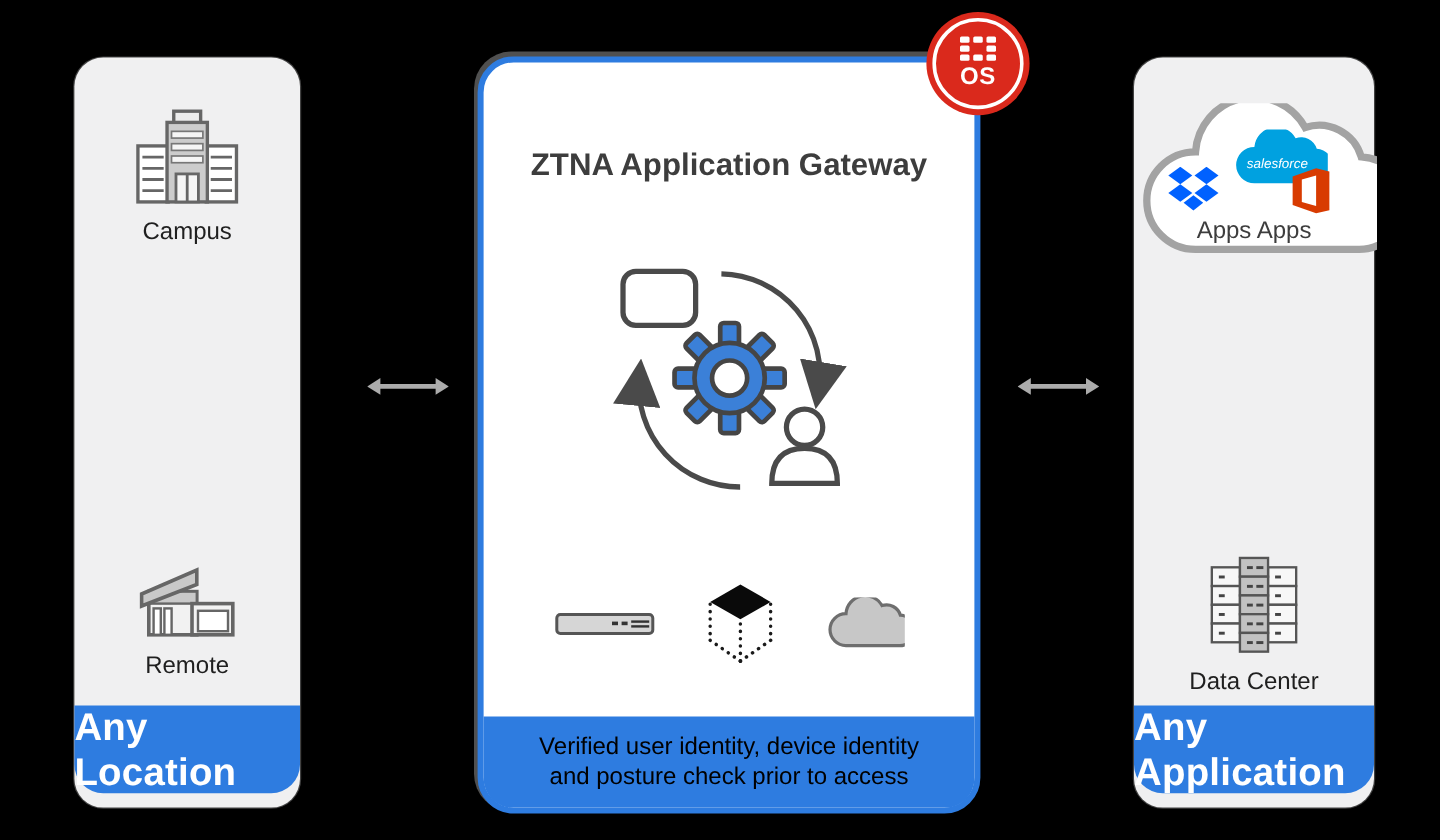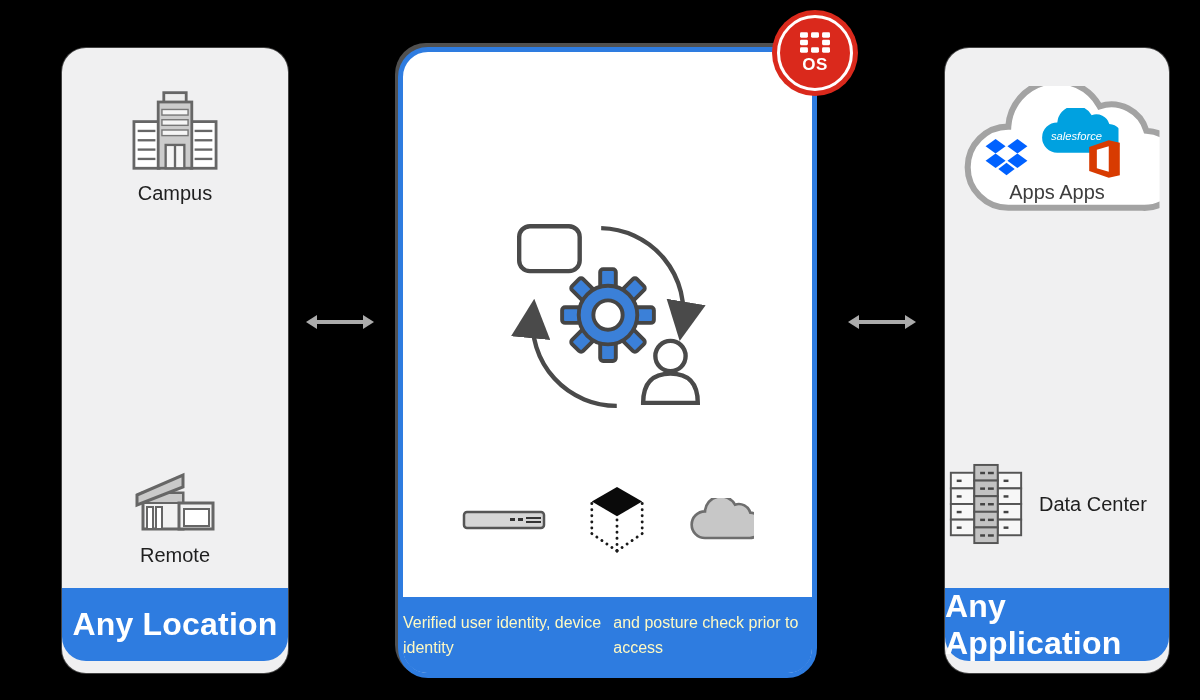--- a/index.html
+++ b/index.html
@@ -9,59 +9,59 @@
     --dropbox-blue:#0061ff; --salesforce-blue:#00a1e0; --office-orange:#d83b01;
     --aws-dark:#252f3e; --aws-orange:#ff9900; --azure-blue:#1f7ed6;
     --gcp-red:#ea4335; --gcp-blue:#4285f4; --gcp-yellow:#fbbc05; --gcp-green:#34a853;
   }
   html,body{margin:0;padding:0;}
   body{width:1200px;height:700px;background:var(--canvas-bg,#000);overflow:hidden;
        font-family:"Liberation Sans",sans-serif;position:relative;}
   .canvas{position:absolute;inset:0;}
   .panel{position:absolute;border-radius:24px;background:var(--panel-bg,#f0f0f1);
          box-shadow:0 0 0 1px rgba(120,120,120,.55);}
-  .panel-left{left:62px;top:48px;width:226px;height:625px;}
-  .panel-right{left:945px;top:48px;width:224px;height:625px;}
+  .panel-left{left:62px;top:48px;width:188px;height:625px;}
+  .panel-right{left:945px;top:48px;width:200px;height:625px;}
   .panel-footer{position:absolute;left:0;right:0;bottom:12px;height:73px;
     background:var(--accent-blue,#2e7ce0);border-radius:0 0 24px 24px;
     display:flex;align-items:center;justify-content:center;
     color:#fff;font-weight:bold;font-size:32px;letter-spacing:.2px;}
   .side-item{position:absolute;left:0;right:0;display:flex;flex-direction:column;
     align-items:center;gap:10px;}
   .item-label{font-size:20px;color:var(--label-color,#1f1f1f);}
   
   .panel-mid{position:absolute;left:398px;top:47px;width:419px;height:631px;background:#fff;
     border:5px solid var(--accent-blue,#2e7ce0);border-radius:30px;box-sizing:border-box;
     box-shadow:-2px -3px 0 1px rgba(160,160,160,.5);}
   .gw-title{position:absolute;left:0;right:0;top:70px;text-align:center;
     font-size:26px;font-weight:bold;color:var(--title-color,#3d3d3d);}
   .gw-graphic{position:absolute;left:50%;top:168px;transform:translateX(-50%);}
   .gw-formrow{position:absolute;left:0;right:0;top:425px;height:85px;
     display:flex;align-items:center;justify-content:center;gap:40px;}
   .gw-footer{position:absolute;left:0;right:0;bottom:0;height:76px;
     background:var(--accent-blue,#2e7ce0);border-radius:0 0 24px 24px;
-    display:flex;align-items:center;justify-content:center;
-    color:#fef9c3;font-size:16px;line-height:25px;}
+    display:flex;flex-direction:column;align-items:center;justify-content:center;
+    color:#000000;font-size:20px;line-height:25px;}
   
   .badge{position:absolute;left:772px;top:10px;width:86px;height:86px;border-radius:50%;
     background:var(--fortinet-red,#da291c);display:flex;flex-direction:column;
     align-items:center;justify-content:center;z-index:5;}
   .badge-ring{position:absolute;inset:5px;border:3px solid #fff;border-radius:50%;}
-  .badge-label{color:#fff;font-weight:bold;font-size:17px;margin-top:2px;letter-spacing:.5px;}
+  .badge-label{color:#fff;font-weight:bold;font-size:20px;margin-top:2px;letter-spacing:.5px;}
   
   .connector{position:absolute;}
   
   .cloud-group{position:absolute;width:205px;left:50%;transform:translateX(-50%);}
   .cloud-group .cloud-bg{position:absolute;left:0;top:0;}
   .cloud-label{position:absolute;left:0;right:0;bottom:16px;text-align:center;
     font-size:20px;color:var(--title-color,#3d3d3d);}
   .logo{position:absolute;}
   .aws-text{position:absolute;font-weight:bold;font-size:27px;color:var(--aws-dark,#252f3e);
     letter-spacing:0;}
-  .dc-item{position:absolute;left:0;right:0;display:flex;flex-direction:row;
+  .dc-item{position:absolute;left:0;right:0;display:flex;flex-direction:column;
     align-items:center;gap:12px;}
 </style>
 </head>
 <body>
 
 <div class="canvas">
 
   <section class="panel panel-left">
     <div class="side-item" style="top:40px">
       <svg width="94" height="84" viewBox="0 0 96 90">
@@ -112,20 +112,21 @@
     <polygon points="11,1 0,8 11,15" style="fill:var(--connector-gray,#ababab)"></polygon>
     <polygon points="57,1 68,8 57,15" style="fill:var(--connector-gray,#ababab)"></polygon>
   </svg>
   <svg class="connector" style="left:848px;top:314px" width="68" height="16" viewBox="0 0 68 16">
     <line x1="9" y1="8" x2="59" y2="8" style="stroke:var(--connector-gray,#ababab);stroke-width:4"></line>
     <polygon points="11,1 0,8 11,15" style="fill:var(--connector-gray,#ababab)"></polygon>
     <polygon points="57,1 68,8 57,15" style="fill:var(--connector-gray,#ababab)"></polygon>
   </svg>
 
   <section class="panel-mid">
+    <div class="gw-title">ZTNA Application Gateway</div>
 
     <svg class="gw-graphic" width="205" height="194" viewBox="0 0 210 198">
       <defs>
         <marker id="ah" markerWidth="9" markerHeight="9" refX="5.5" refY="4.5" orient="auto">
           <path d="M0,0 L9,4.5 L0,9 z" style="fill:var(--stroke-dark,#4a4a4a)"></path>
         </marker>
       </defs>
       <path d="M98,8 A86,86 0 0 1 181,108" style="fill:none;stroke:var(--stroke-dark,#4a4a4a);stroke-width:4.5" marker-end="url(#ah)"></path>
       <path d="M114,190 A86,86 0 0 1 28,96" style="fill:none;stroke:var(--stroke-dark,#4a4a4a);stroke-width:4.5" marker-end="url(#ah)"></path>
       <rect x="14" y="6" width="62" height="46" rx="11" style="fill:#fff;stroke:var(--stroke-dark,#4a4a4a);stroke-width:4.5"></rect>

